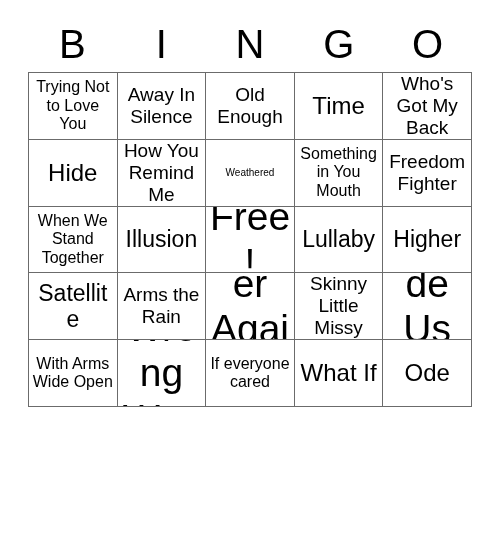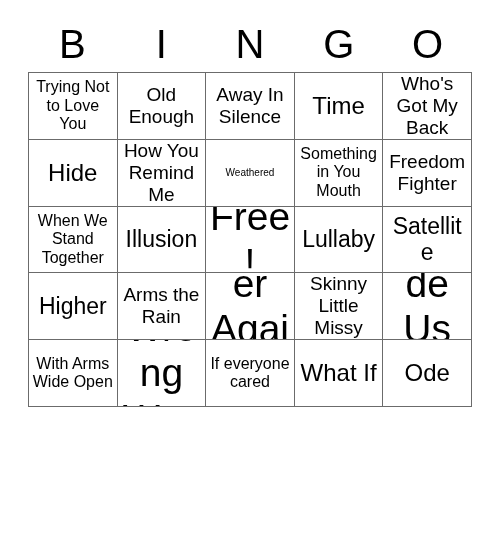--- a/index.html
+++ b/index.html
@@ -94,24 +94,24 @@
     <div class="header-cell">G</div>
     <div class="header-cell">O</div>
   </div>
 
   <div class="grid">
 
     <div class="cell">
         <span class="cell-text fs-sm">Trying Not to Love You</span>
       </div>
     <div class="cell">
-        <span class="cell-text fs-md">Old Enough</span>
+        <span class="cell-text fs-md">Away In Silence</span>
       </div>
     <div class="cell">
-        <span class="cell-text fs-md">Away In Silence</span>
+        <span class="cell-text fs-md">Old Enough</span>
       </div>
     <div class="cell">
         <span class="cell-text fs-xxl">Time</span>
       </div>
     <div class="cell">
         <span class="cell-text fs-md">Who's Got My Back</span>
       </div>
 
     <div class="cell">
         <span class="cell-text fs-xxl">Hide</span>
@@ -135,25 +135,25 @@
     <div class="cell">
         <span class="cell-text fs-lg">Illusion</span>
       </div>
     <div class="cell">
         <span class="cell-text fs-xl">Free!</span>
       </div>
     <div class="cell">
         <span class="cell-text fs-lg">Lullaby</span>
       </div>
     <div class="cell">
-        <span class="cell-text fs-lg">Satellite</span>
+        <span class="cell-text fs-lg">Higher</span>
       </div>
 
     <div class="cell">
-        <span class="cell-text fs-lg">Higher</span>
+        <span class="cell-text fs-lg">Satellite</span>
       </div>
     <div class="cell">
         <span class="cell-text fs-md">Arms the Rain</span>
       </div>
     <div class="cell">
         <span class="cell-text fs-xl">Never Again</span>
       </div>
     <div class="cell">
         <span class="cell-text fs-md">Skinny Little Missy</span>
       </div>

